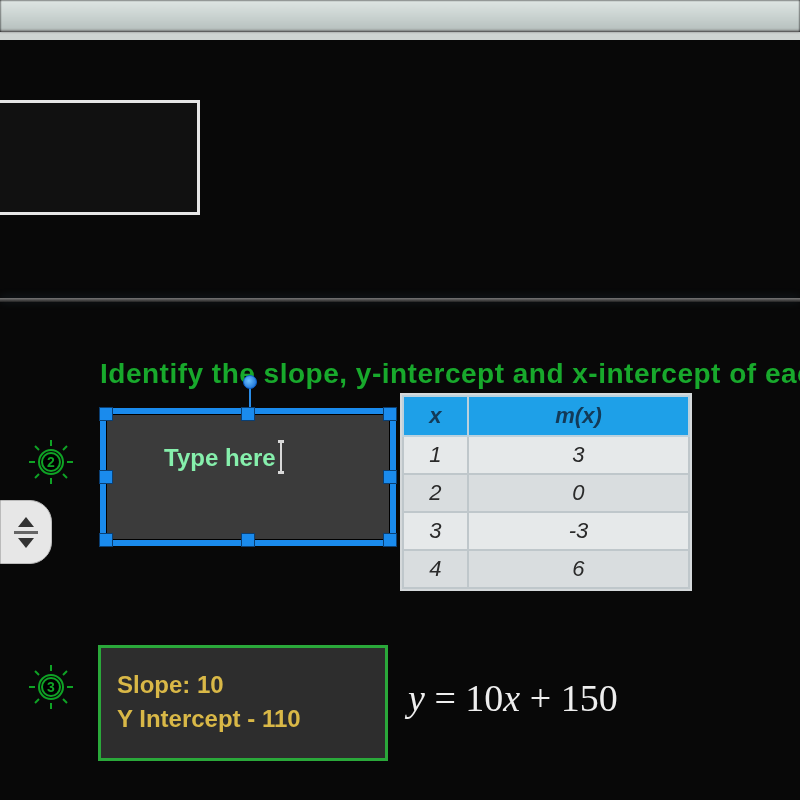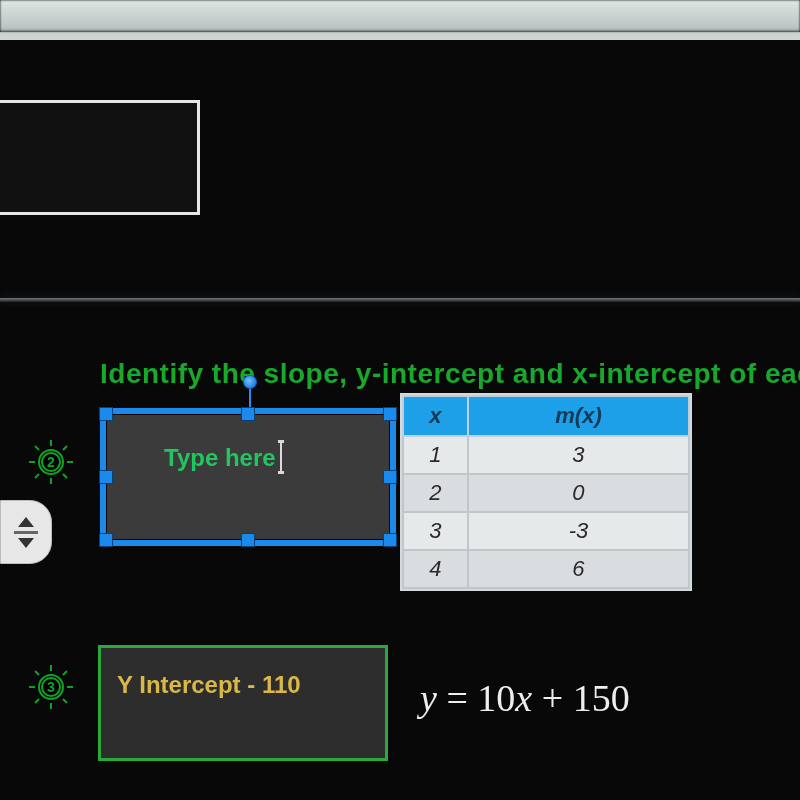--- a/index.html
+++ b/index.html
@@ -85,21 +85,21 @@
   .h-tl { left:-7px; top:-7px; }
   .h-tm { left:50%; top:-7px; transform:translateX(-50%); }
   .h-tr { right:-7px; top:-7px; }
   .h-ml { left:-7px; top:50%; transform:translateY(-50%); }
   .h-mr { right:-7px; top:50%; transform:translateY(-50%); }
   .h-bl { left:-7px; bottom:-7px; }
   .h-bm { left:50%; bottom:-7px; transform:translateX(-50%); }
   .h-br { right:-7px; bottom:-7px; }
 
   .placeholder {
-    color: #22c55e;
+    color: #86efac;
     font-size: 24px;
     font-weight: 600;
     padding: 30px 0 0 58px;
     display: inline-block;
   }
   .caret {
     display: inline-block;
     width: 6px; height: 34px;
     margin-left: 2px; position: relative; top: 8px;
   }
@@ -181,21 +181,21 @@
   .answer-box .line {
     color:#d9b847;
     font-size:24px;
     font-weight:600;
     line-height: 1.4;
   }
 
   
   .equation {
     position:absolute;
-    left: 420px; top: 636px;
+    left: 408px; top: 636px;
     color:#eee;
     font-size: 38px;
     font-style: italic;
     font-family: "Cambria Math", Georgia, serif;
   }
   .equation .x { font-style: italic; }
 
 </style>
 </head>
 <body>
@@ -287,20 +287,21 @@
         <line x1="8" y1="8" x2="12" y2="12"></line>
         <line x1="36" y1="36" x2="40" y2="40"></line>
         <line x1="36" y1="12" x2="40" y2="8"></line>
         <line x1="8" y1="40" x2="12" y2="36"></line>
       </g>
     </svg>
     <span class="num">3</span>
   </div>
 
   <div class="answer-box">
+    <div class="line">Slope: 10</div>
     <div class="line">Y Intercept - 110</div>
   </div>
 
   <div class="equation">
     <span>y</span>
     <span style="font-style:normal;">=</span>
     <span style="font-style:normal;">10</span><span class="x">x</span>
     <span style="font-style:normal;">+</span>
     <span style="font-style:normal;">150</span>
   </div>

